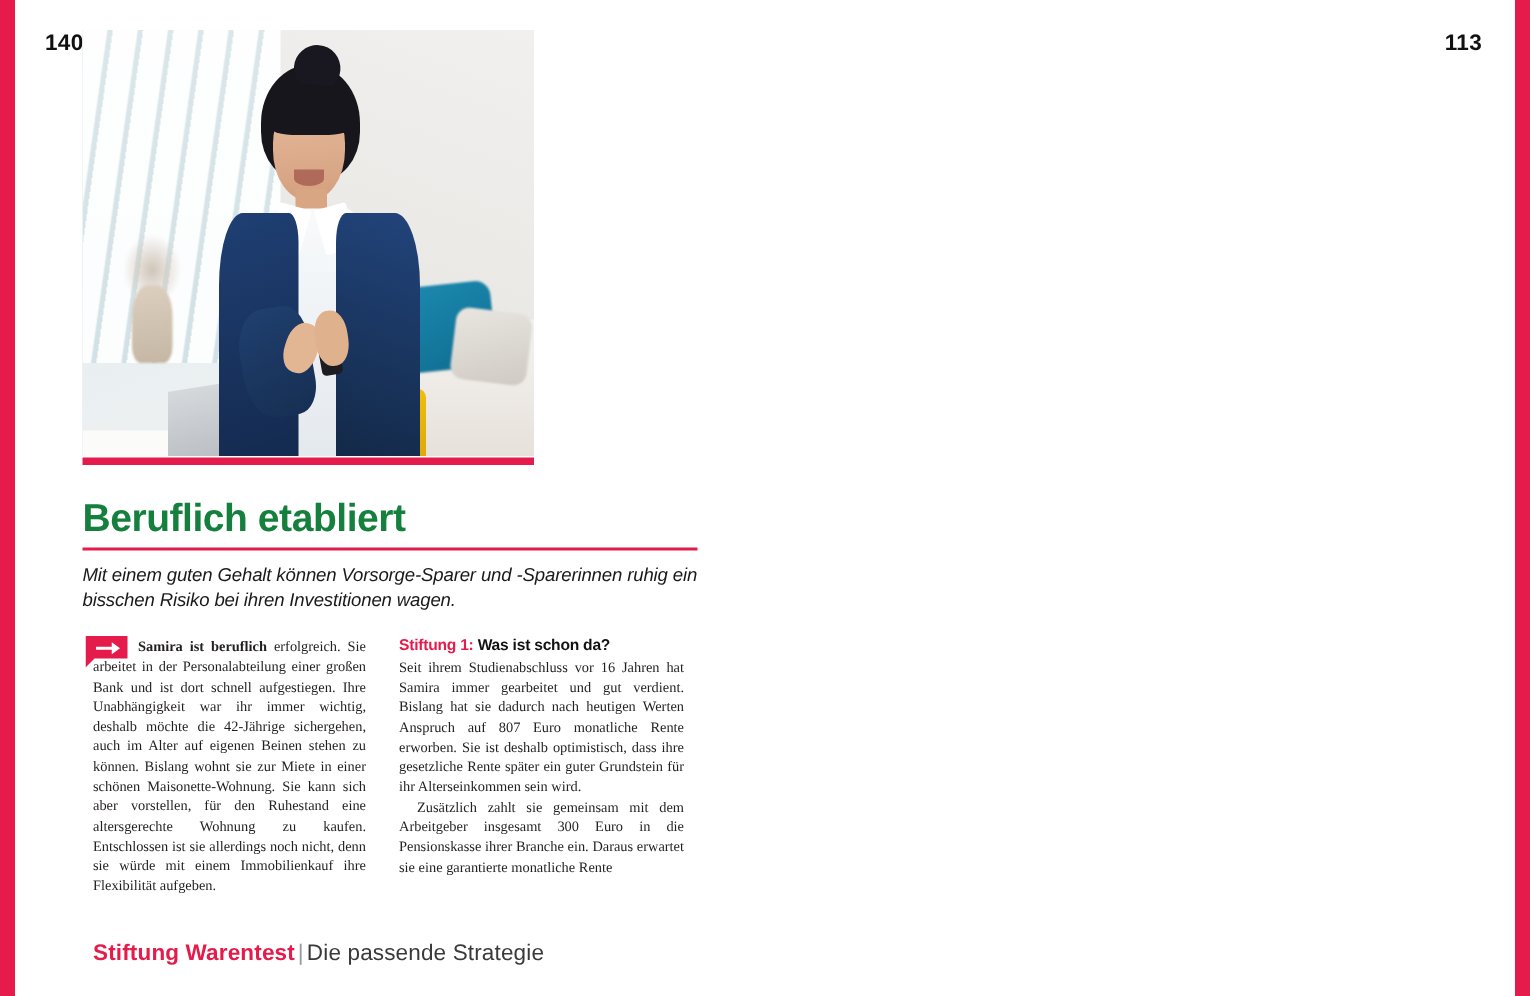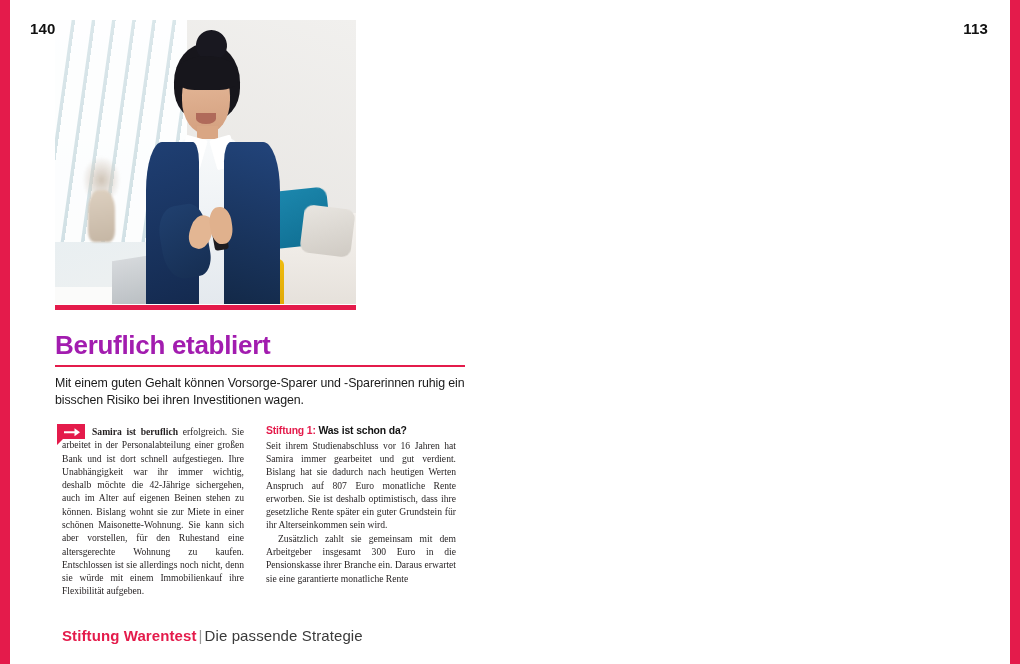--- a/index.html
+++ b/index.html
@@ -302,36 +302,37 @@
     left: 45px;
     top: 331px;
     width: 410px;
   }
   .headline h1 {
     margin: 0;
     font-family: "Liberation Sans", sans-serif;
     font-size: 26px;
     font-weight: 700;
     letter-spacing: -0.3px;
-    color: #a21caf;
+    color: #15803d;
     line-height: 1.1;
   }
   .headline-rule {
     margin-top: 5px;
     height: 2px;
     background: #e41b4b;
     width: 100%;
   }
   .standfirst {
     margin-top: 8px;
     font-family: "Liberation Sans", sans-serif;
     font-size: 12.4px;
     line-height: 1.40;
     color: #1a1a1a;
     letter-spacing: -0.1px;
+    font-style: italic;
   }
 
   
   .col {
     position: absolute;
     font-size: 9.6px;
     line-height: 1.385;
     color: #231f20;
     text-align: justify;
     hyphens: manual;

